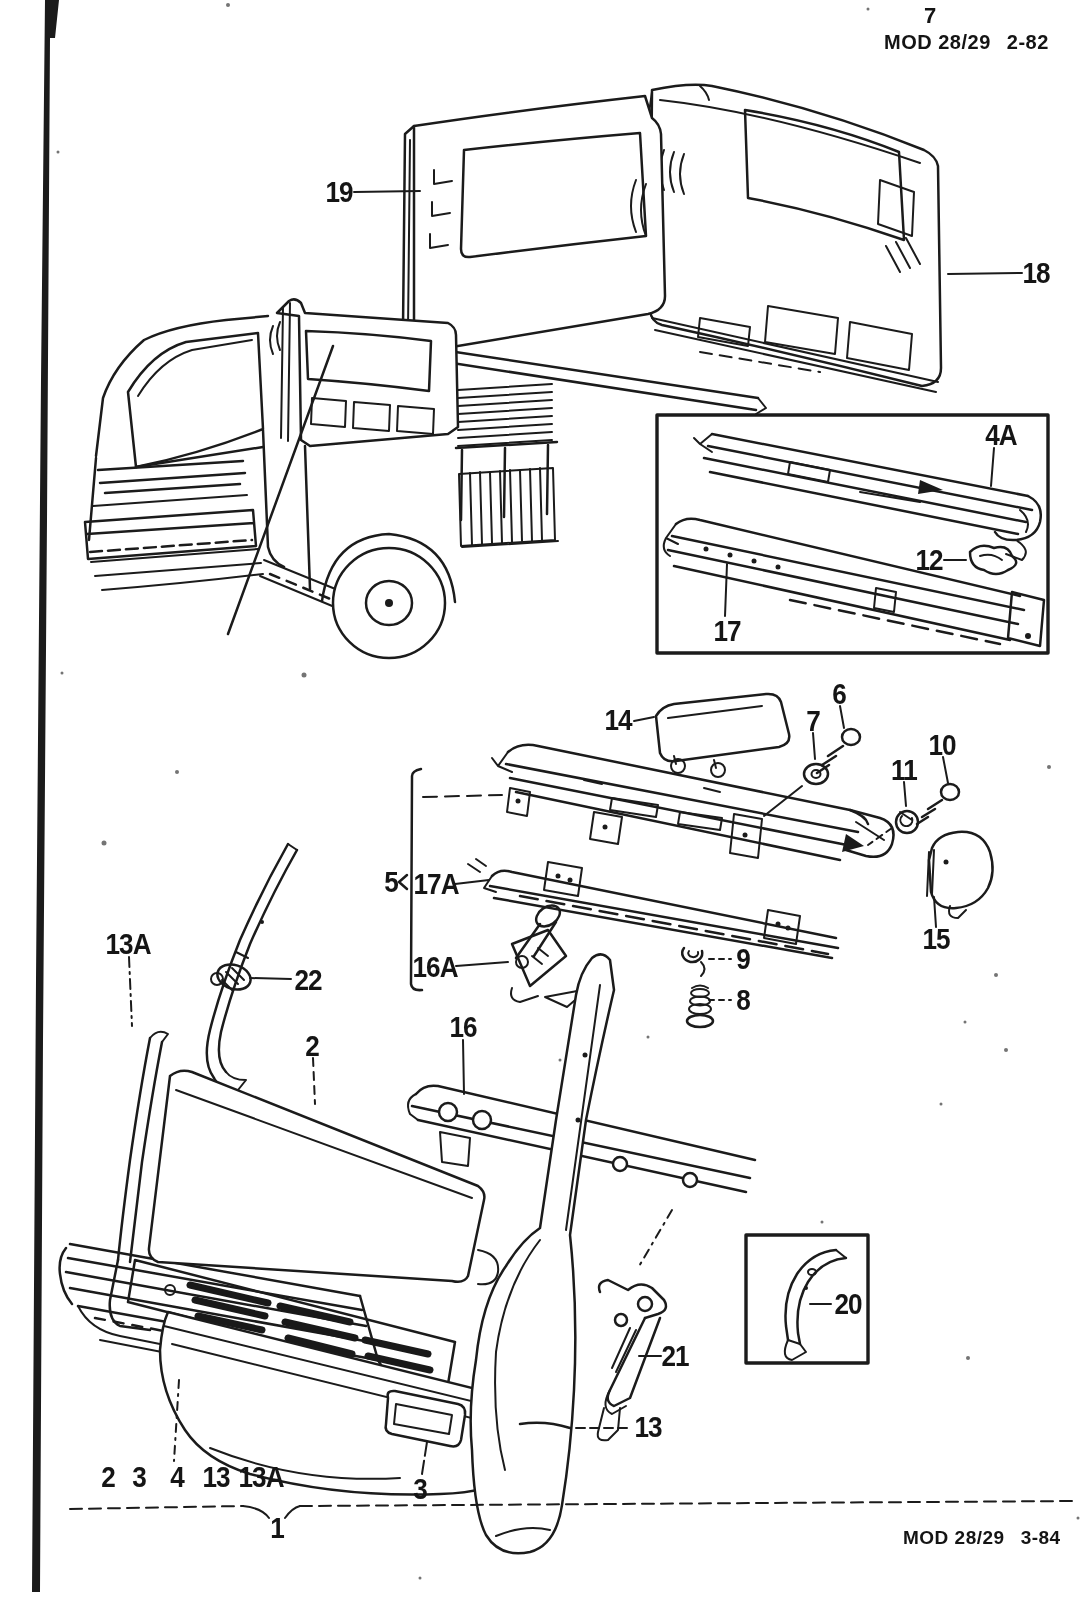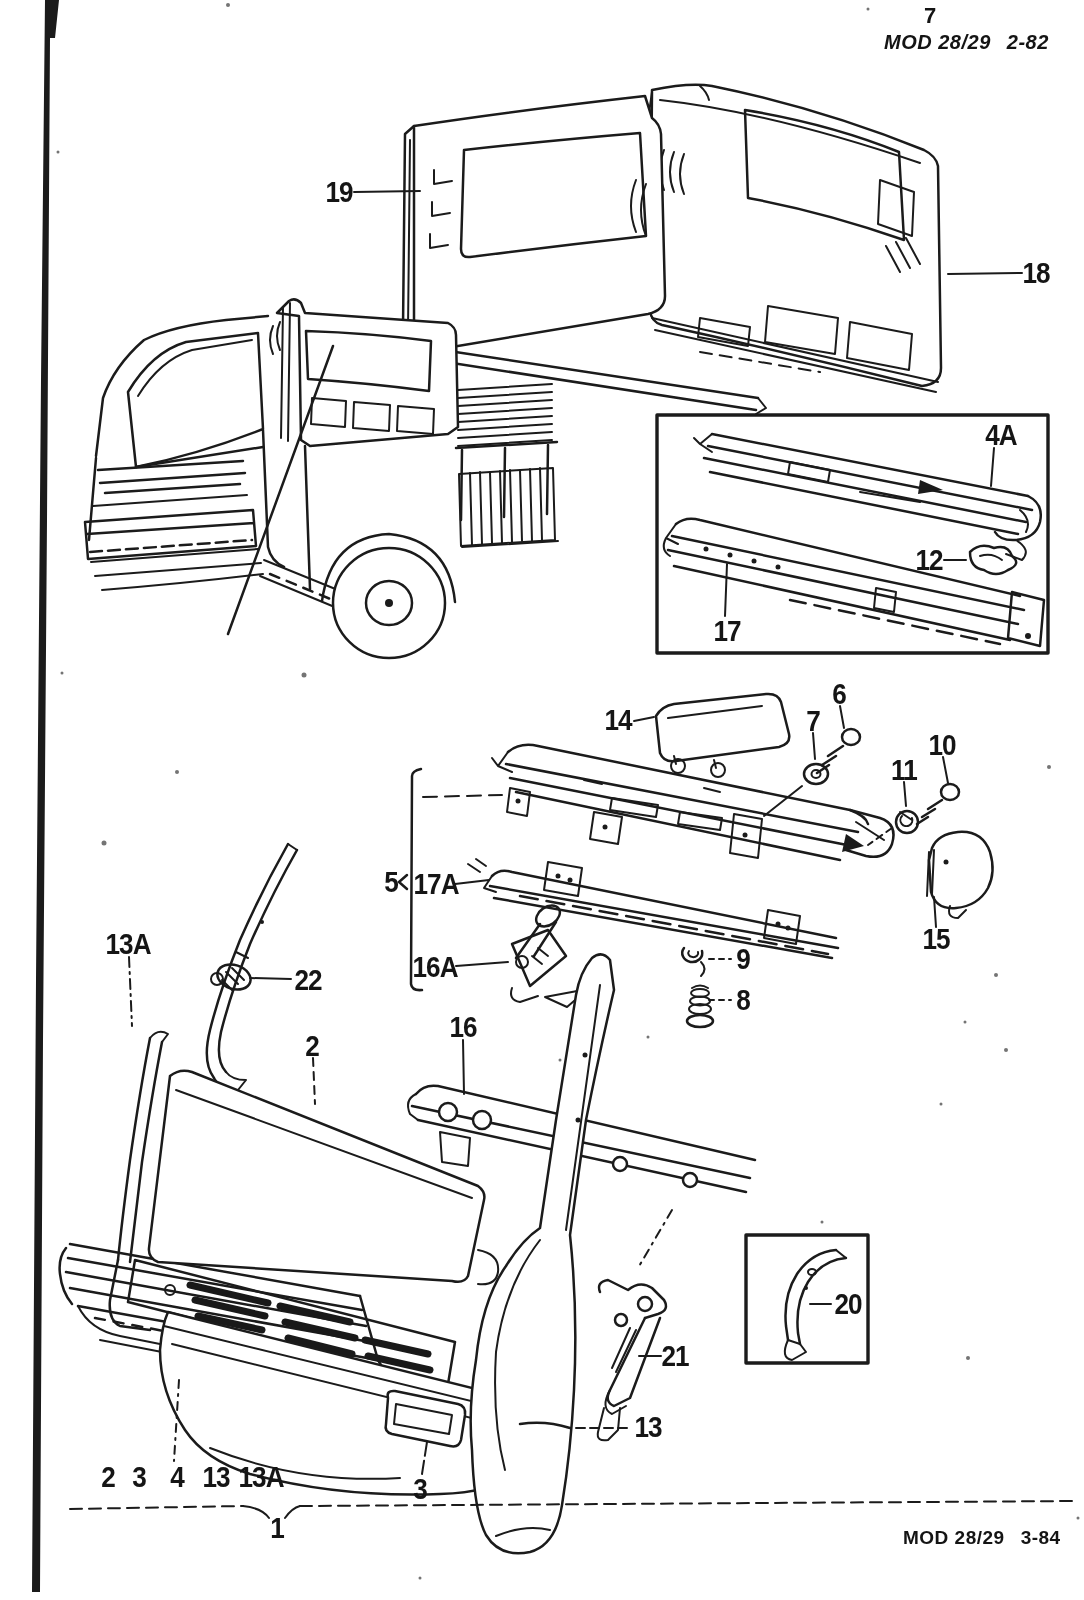--- a/index.html
+++ b/index.html
@@ -9,21 +9,21 @@
   .ln{stroke:#1b1b1b;stroke-width:2.5;fill:none;stroke-linecap:round;stroke-linejoin:round;}
   .thin{stroke-width:2;}
   .thk{stroke-width:3.4;}
   .wf{fill:#ffffff;}
   .dk{fill:#1b1b1b;stroke:none;}
   .co{position:absolute;transform:translate(-50%,-50%) scaleX(.9);font-weight:bold;
       font-size:29px;letter-spacing:-1px;white-space:nowrap;color:#151515;}
   .hdr{position:absolute;font-weight:bold;white-space:nowrap;color:#141414;}
   .hdr .gap{display:inline-block;width:16px;}
   #pageno7{left:924px;top:3px;font-size:22px;}
-  #topcode{left:884px;top:31px;font-size:20px;letter-spacing:.5px;font-style:italic;}
+  #topcode{left:884px;top:31px;font-size:20px;letter-spacing:.5px;}
   #bignum{left:944px;top:48px;width:100px;text-align:right;font-size:94px;line-height:.95;
           letter-spacing:-3px;-webkit-text-stroke:4px #101010;}
   #botcode{left:903px;top:1527px;font-size:19px;letter-spacing:.5px;}
 </style>
 </head>
 <body>
 
 <div class="page">
 
 <svg class="art" width="1084" height="1600" viewBox="0 0 1084 1600">

